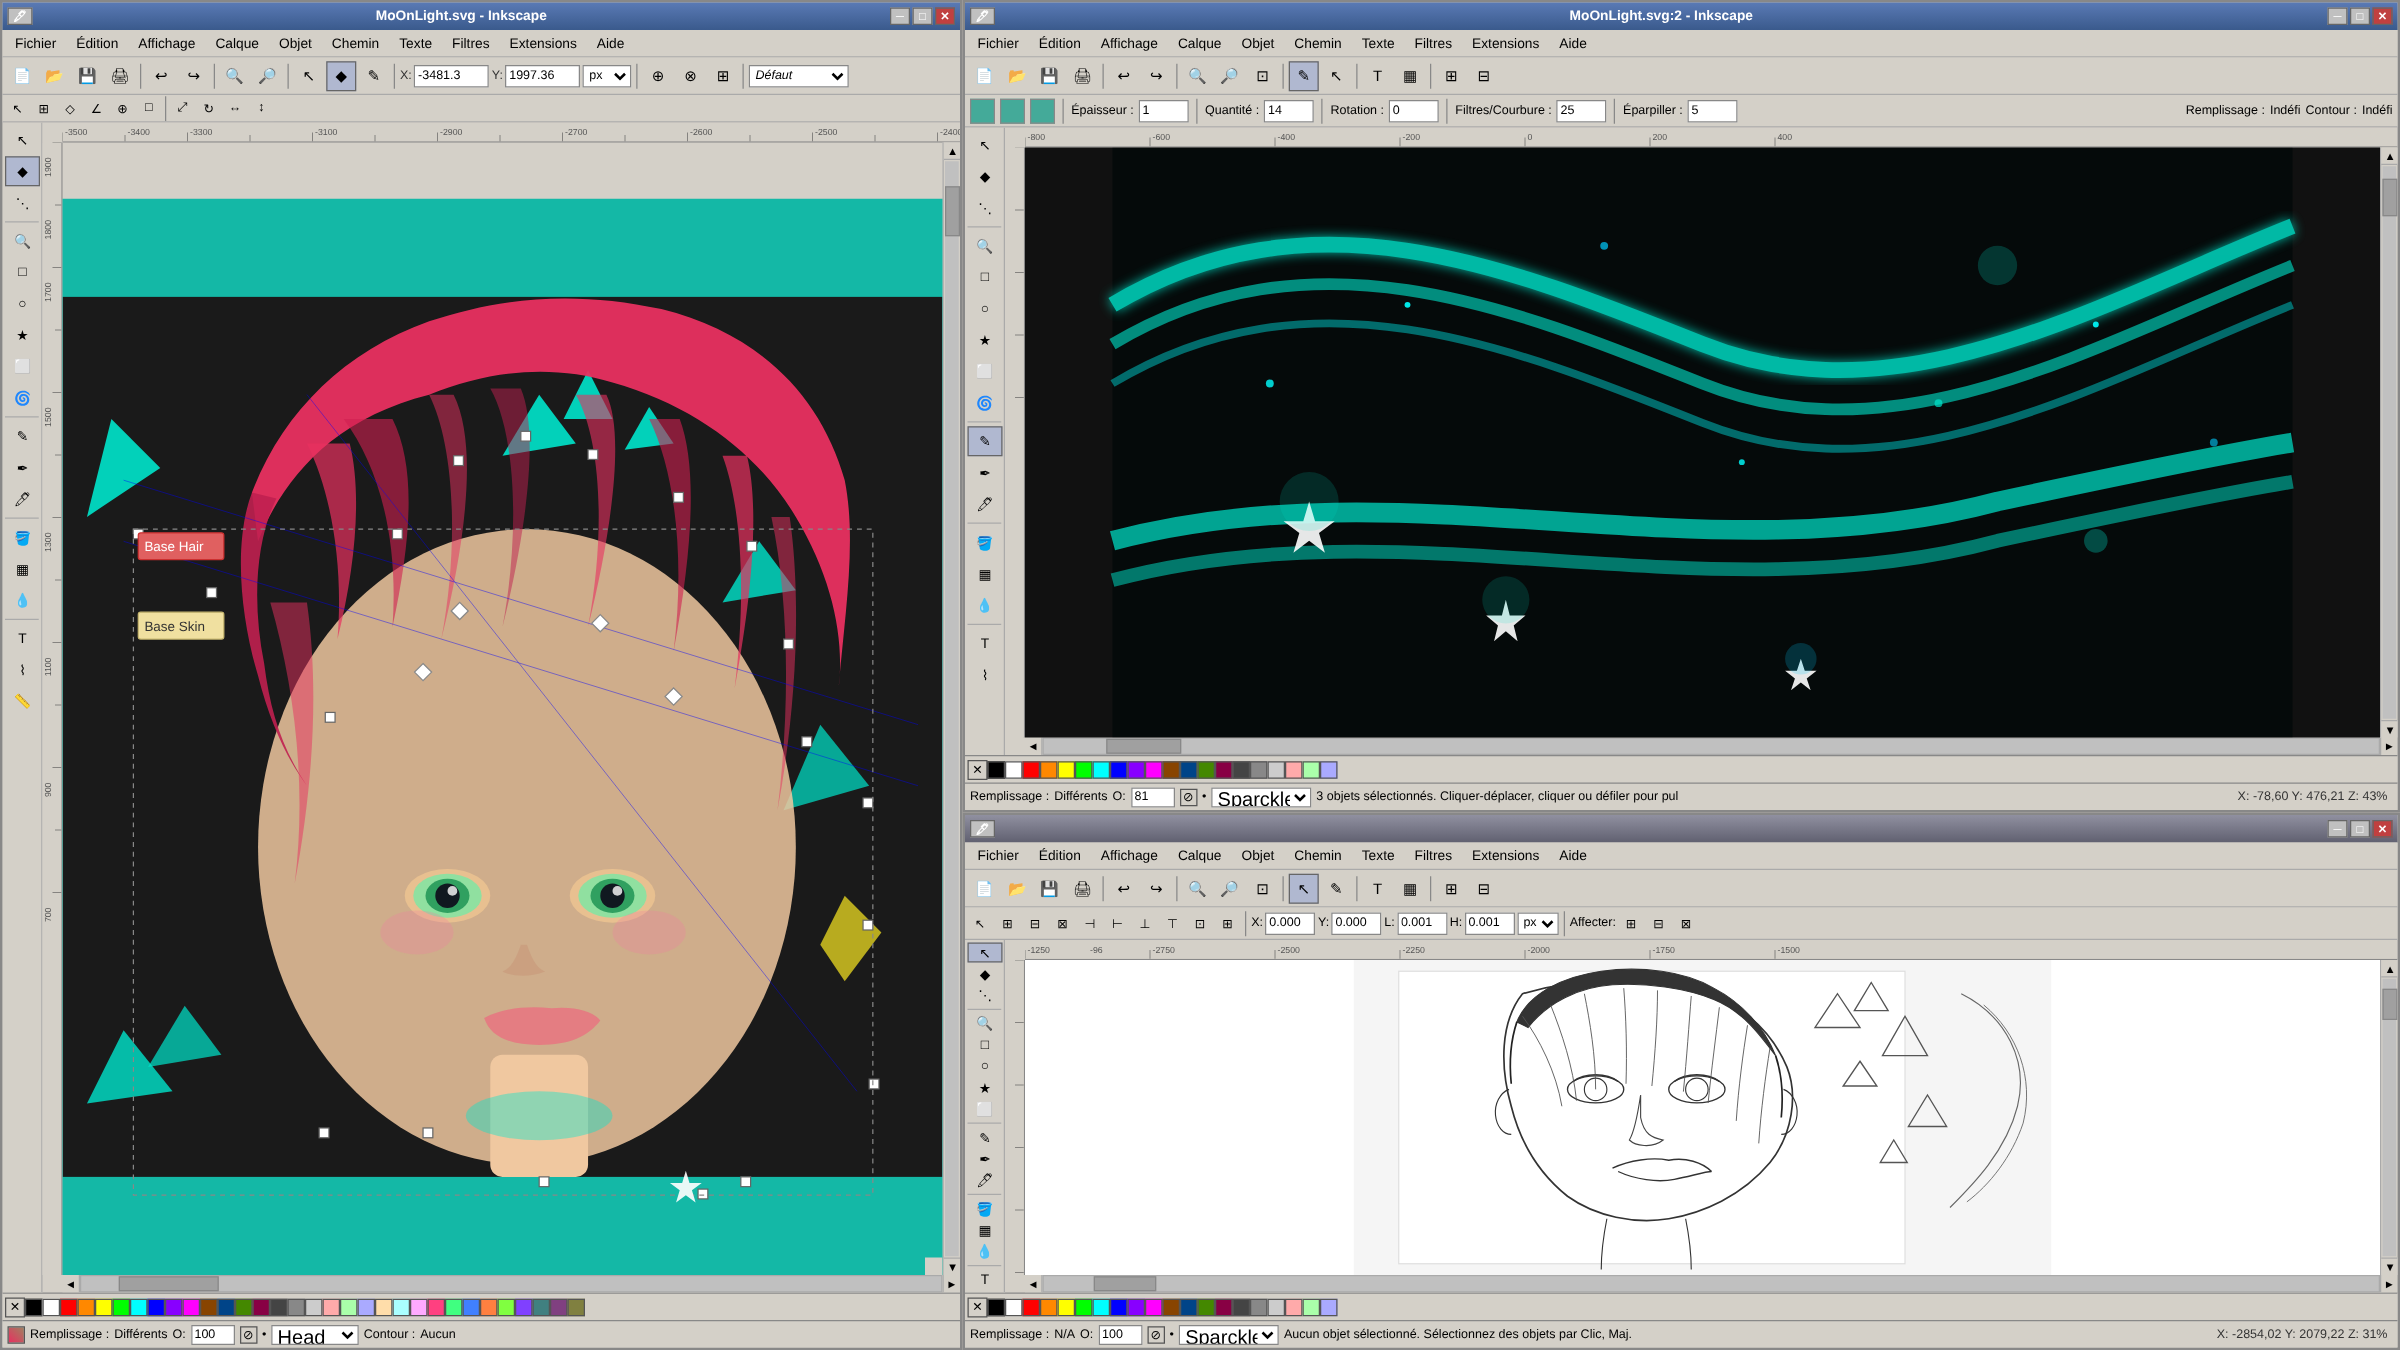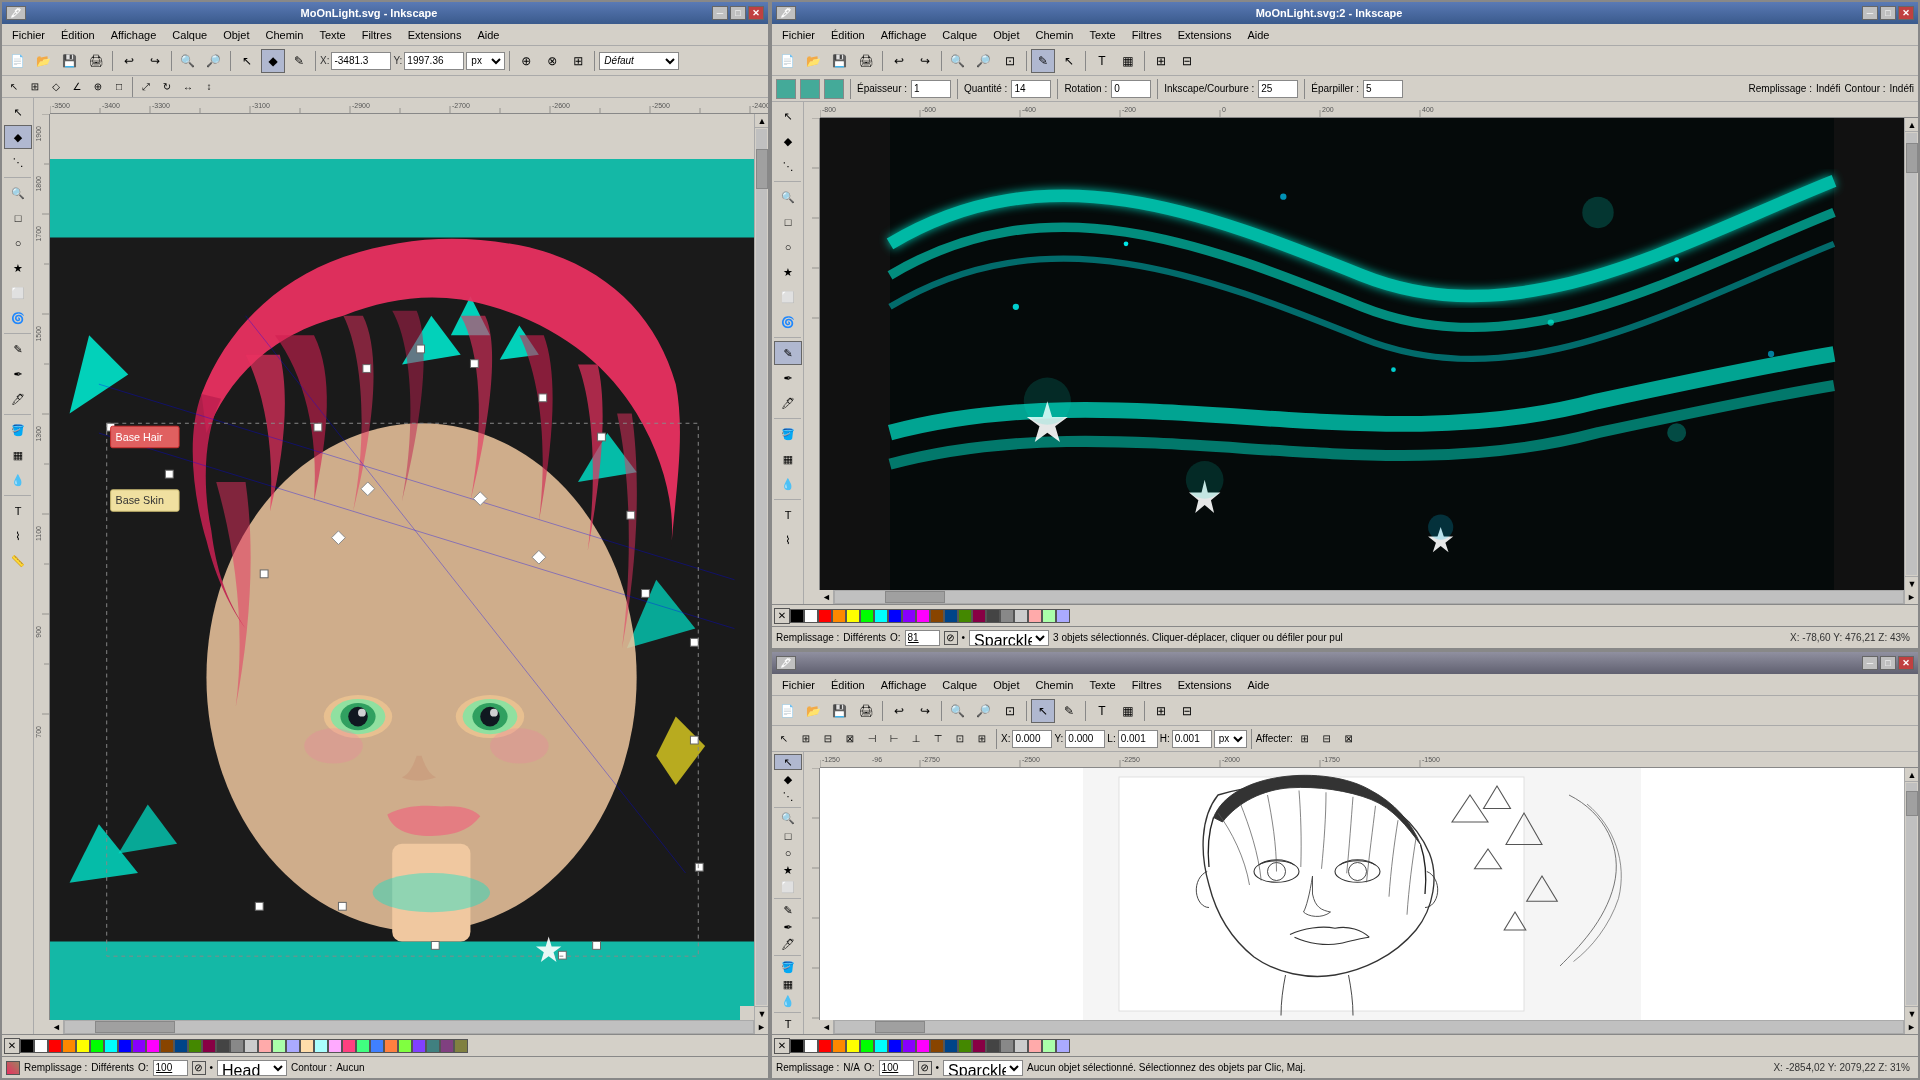--- a/index.html
+++ b/index.html
@@ -44,21 +44,21 @@
     
     .canvas-area { flex: 1; display: flex; overflow: hidden; position: relative; }
     .canvas-content { flex: 1; background: #808080; overflow: hidden; position: relative; }
     .canvas-ruler-h { height: 16px; background: #d4d0c8; border-bottom: 1px solid #888; display: flex; align-items: center; font-size: 8px; color: #333; overflow: hidden; }
     .canvas-ruler-v { width: 16px; background: #d4d0c8; border-right: 1px solid #888; display: flex; flex-direction: column; font-size: 8px; color: #333; overflow: hidden; }
     .canvas-with-rulers { display: flex; flex-direction: column; flex: 1; }
     .canvas-row { display: flex; flex: 1; }
 
     
     .statusbar { height: 22px; background: #d4d0c8; border-top: 1px solid #888; display: flex; align-items: center; padding: 0 4px; gap: 4px; font-size: 10px; overflow: hidden; }
-    .statusbar-input { height: 16px; width: 35px; border: 1px solid #888; background: white; font-size: 10px; padding: 0 2px; text-decoration: underline; }
+    .statusbar-input { height: 16px; width: 35px; border: 1px solid #888; background: white; font-size: 10px; padding: 0 2px; }
     .statusbar-dropdown { height: 16px; font-size: 16px; background: white; border: 1px solid #888; }
 
     
     .colorpalette { height: 22px; background: #d4d0c8; border-top: 1px solid #888; display: flex; align-items: center; padding: 0 2px; overflow: hidden; }
     .color-swatch { width: 14px; height: 14px; border: 1px solid #555; cursor: pointer; flex-shrink: 0; }
     .color-x { width: 16px; height: 16px; border: 1px solid #555; display: flex; align-items: center; justify-content: center; font-size: 10px; cursor: pointer; }
 
     
     .fill-bar { height: 22px; background: #d4d0c8; border-top: 1px solid #888; display: flex; align-items: center; padding: 0 4px; gap: 4px; font-size: 10px; }
     .fill-swatch { width: 14px; height: 14px; border: 1px solid #555; }
@@ -479,21 +479,21 @@
         <div class="tb-sep"></div>
         <span>Épaisseur :</span>
         <input class="tb-input-sm" type="text" value="1" style="">
         <div class="tb-sep"></div>
         <span>Quantité :</span>
         <input class="tb-input-sm" type="text" value="14" style="">
         <div class="tb-sep"></div>
         <span>Rotation :</span>
         <input class="tb-input-sm" type="text" value="0" style="">
         <div class="tb-sep"></div>
-        <span>Inkscape/Courbure :</span>
+        <span>Filtres/Courbure :</span>
         <input class="tb-input-sm" type="text" value="25" style="">
         <div class="tb-sep"></div>
         <span>Éparpiller :</span>
         <input class="tb-input-sm" type="text" value="5" style="">
         <div style="flex:1;"></div>
         <span>Remplissage :</span>
         <span>Indéfi</span>
         <span>Contour :</span>
         <span>Indéfi</span>
       </div>

